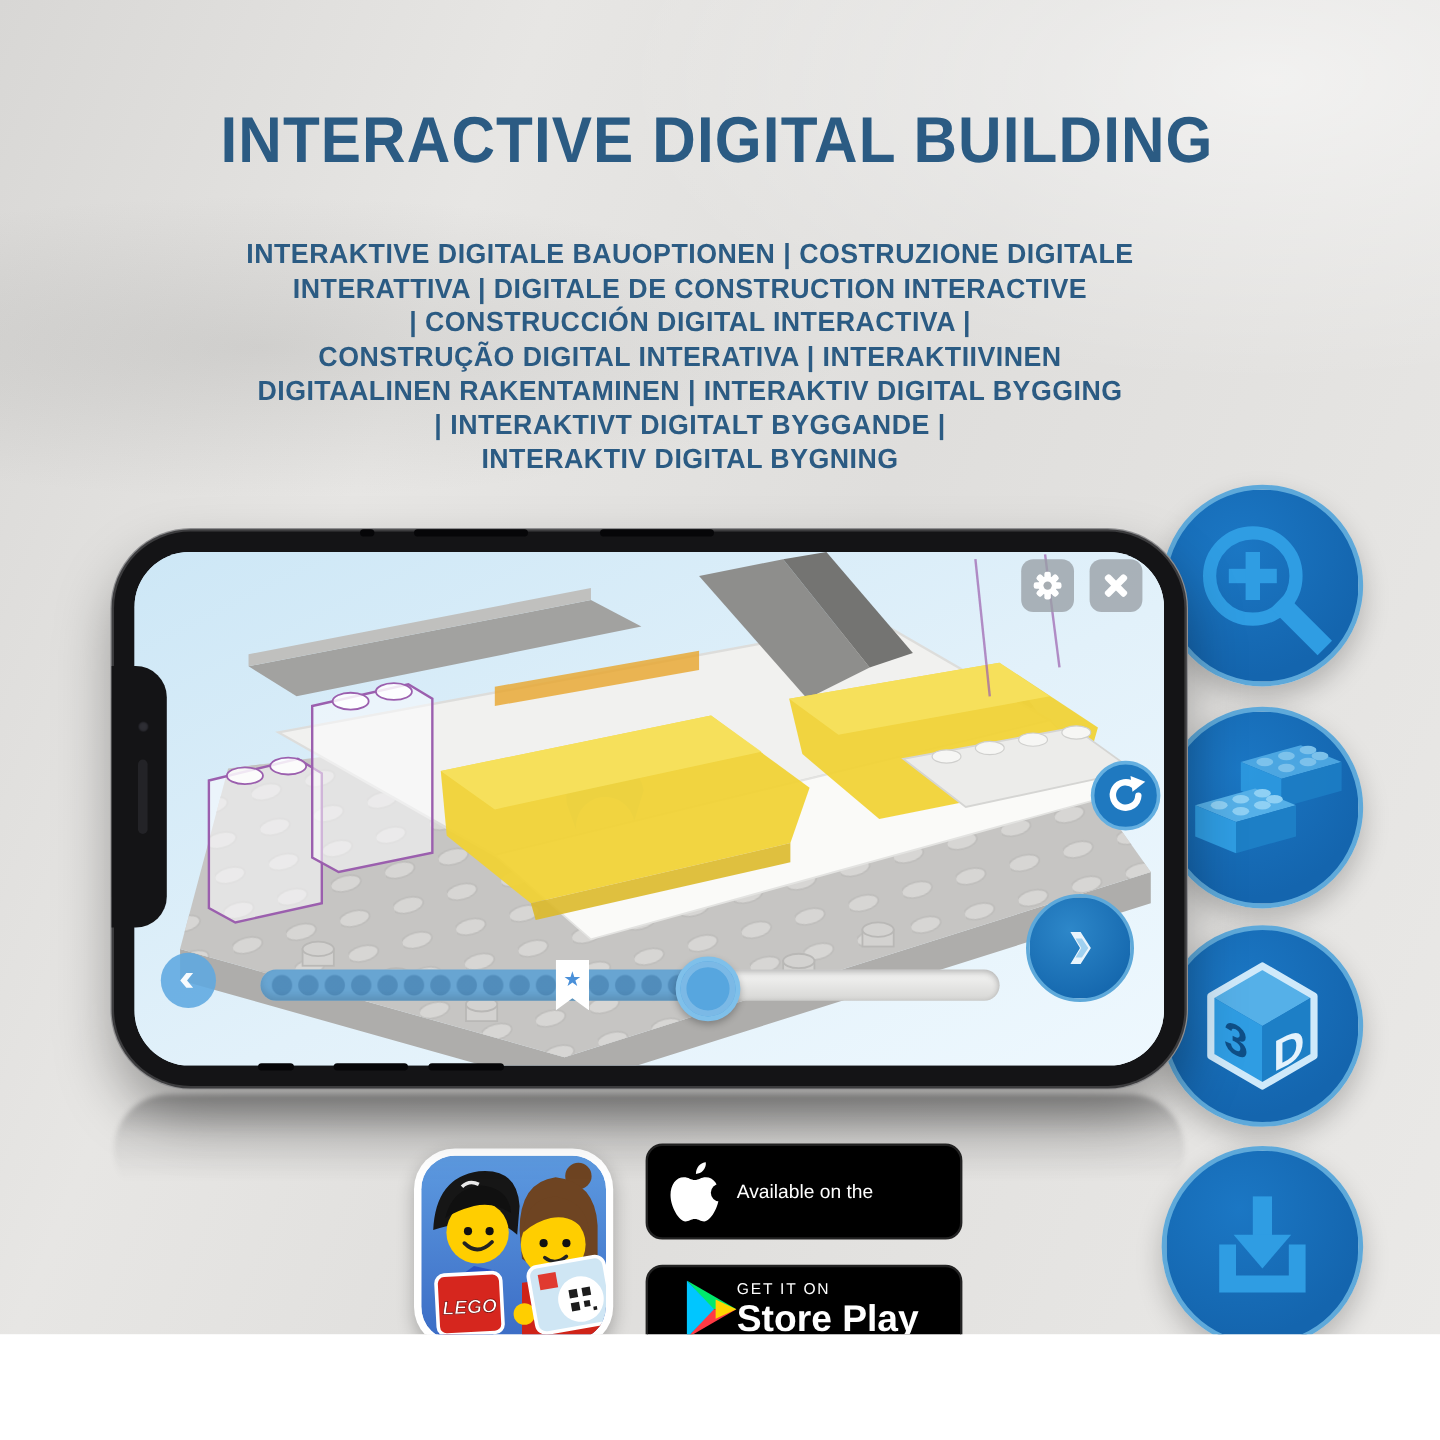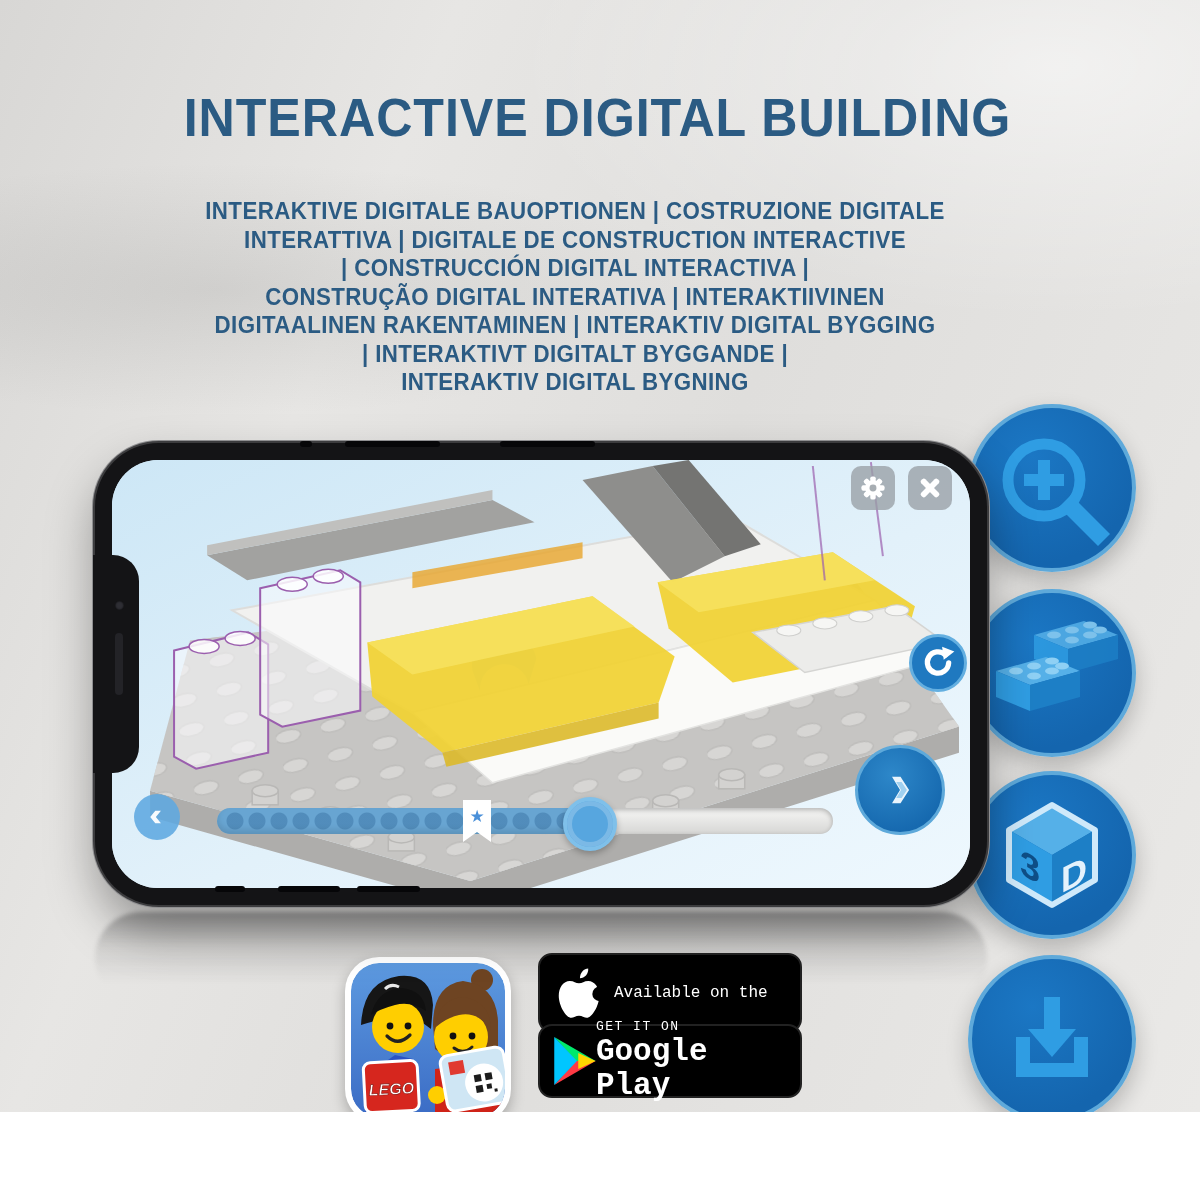--- a/index.html
+++ b/index.html
@@ -63,23 +63,23 @@
   
   .reflection{position:absolute;left:95px;top:912px;width:892px;height:92px;border-radius:60px;
     background:linear-gradient(to bottom, rgba(38,38,40,.34), rgba(38,38,40,.10) 38%, rgba(38,38,40,0) 78%);
     filter:blur(2px);z-index:1;}
   
   .app-icon{position:absolute;left:345px;top:957px;width:166px;height:166px;border-radius:34px;
     background:#fff;box-shadow:0 6px 14px rgba(0,0,0,.25);z-index:3;}
   .app-icon svg{position:absolute;left:6px;top:6px;width:154px;height:154px;border-radius:28px;}
   .badge{position:absolute;left:538px;width:264px;background:#000;border:2px solid #222;
     border-radius:14px;display:flex;align-items:center;box-sizing:border-box;color:#fff;z-index:3;}
-  .badge .txt{display:flex;flex-direction:column;justify-content:center;font-family:Liberation Mono, monospace;}
+  .badge .txt{display:flex;flex-direction:column;justify-content:center;}
   .badge-apple{top:953px;height:80px;padding-left:16px;gap:12px;}
-  .badge-play{top:1024px;height:74px;padding-left:14px;}
+  .badge-play{top:1054px;height:74px;padding-left:32px;}
   .b-small{font-size:16px;line-height:19px;}
   .b-small-caps{font-size:13px;letter-spacing:1.5px;line-height:16px;}
   .b-big{font-size:34px;font-weight:700;line-height:36px;letter-spacing:.5px;}
   .b-big-play{font-size:31px;font-weight:700;line-height:34px;}
 </style>
 </head>
 <body>
 
 <div id="canvas">
 
@@ -359,17 +359,17 @@
 
   <div class="badge badge-play">
     <svg width="42" height="48" viewBox="0 0 62 72">
       <polygon points="0,0 62,36 32,36" fill="#00e96c"></polygon>
       <polygon points="0,72 62,36 32,36" fill="#ff3a44"></polygon>
       <polygon points="36,24 62,36 36,48" fill="#ffd500"></polygon>
       <polygon points="0,0 34,36 0,72" fill="#00c6ff"></polygon>
     </svg>
     <div class="txt">
       <span class="b-small-caps">GET IT ON</span>
-      <span class="b-big-play">Google Play</span>
+      <span class="b-big-play">Store Play</span>
     </div>
   </div>
 
 </div>
 
 </body></html>

